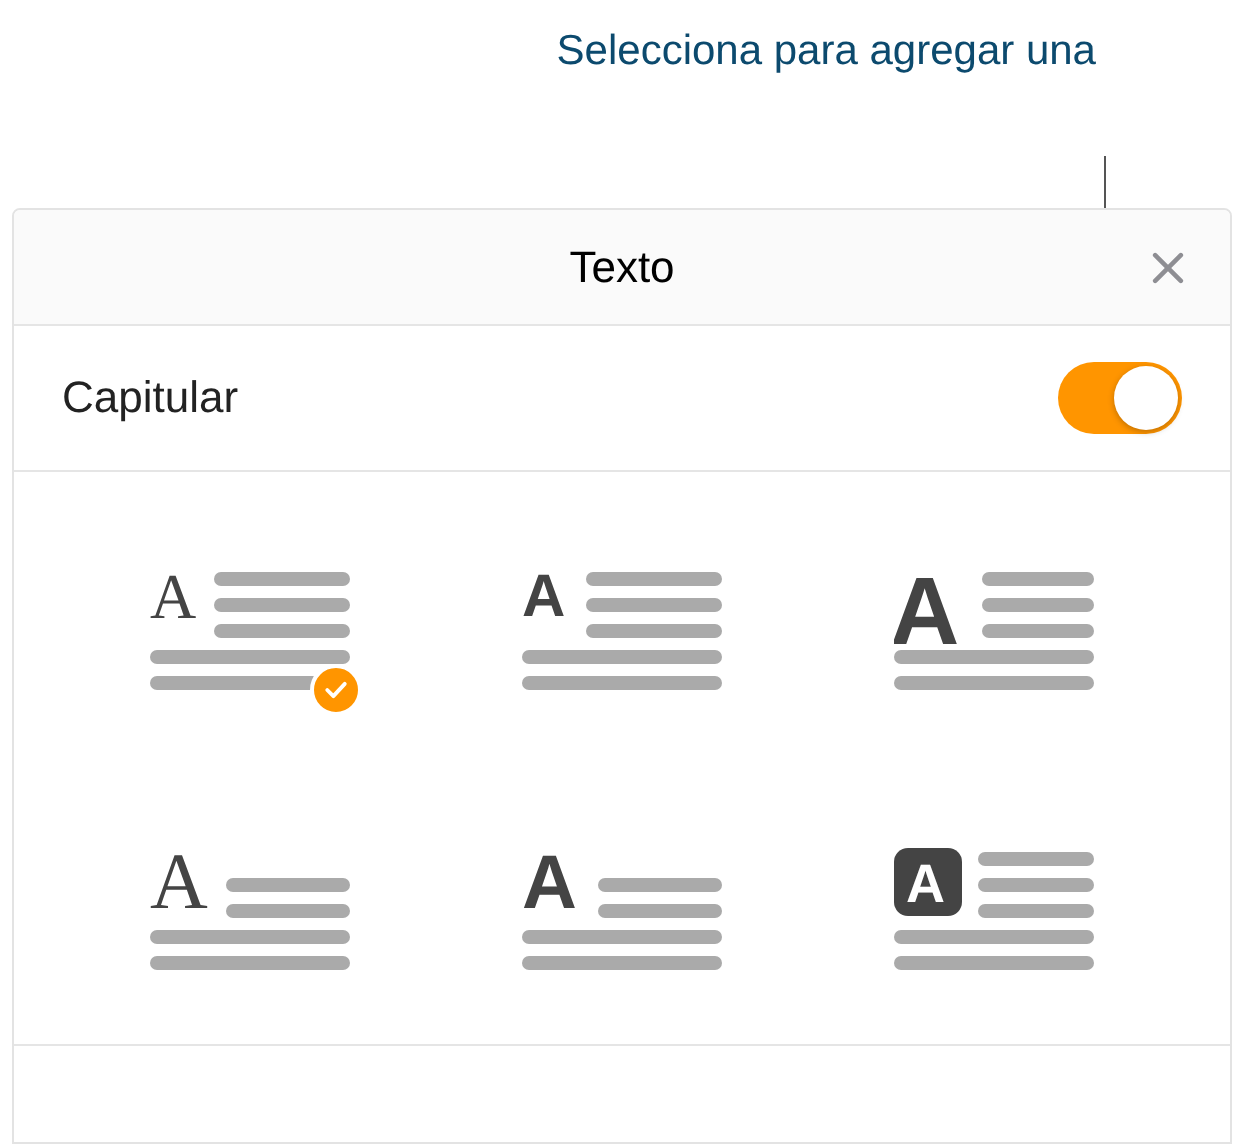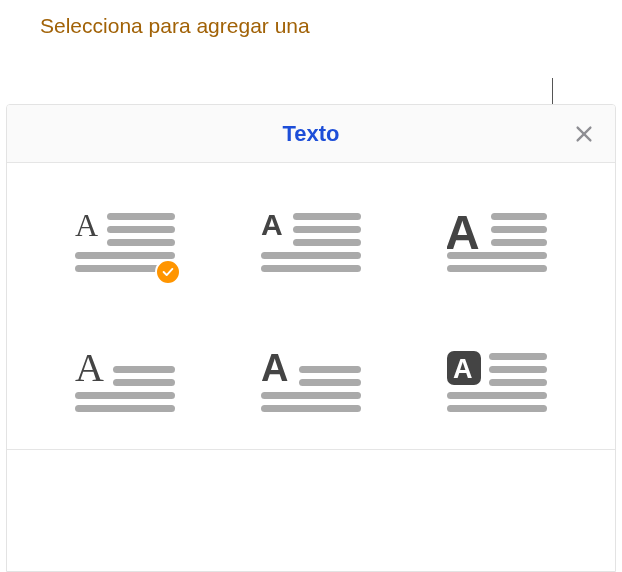--- a/index.html
+++ b/index.html
@@ -9,24 +9,24 @@
     }
     body {
       width: 622px;
       height: 572px;
       font-family: -apple-system, BlinkMacSystemFont, "Segoe UI", Helvetica, Arial, sans-serif;
       background: #fff;
       position: relative;
       overflow: hidden;
     }
     .callout {
-      text-align: left;
+      text-align: right;
       padding: 12px 74px 8px 40px;
       font-size: 21px;
-      color: #a16207;
+      color: #0c4a6e;
       line-height: 1.35;
     }
     .callout-line {
       position: absolute;
       width: 1px;
       height: 100px;
       background: #555;
       left: 552px;
       top: 78px;
     }
@@ -45,22 +45,22 @@
       height: 58px;
       border-bottom: 1px solid #e5e5e5;
       display: flex;
       align-items: center;
       justify-content: center;
       position: relative;
       background: #fafafa;
     }
     .panel-title {
       font-size: 22px;
-      font-weight: 700;
-      color: #1d4ed8;
+      font-weight: 400;
+      color: #000000;
     }
     .close-btn {
       position: absolute;
       right: 18px;
       top: 50%;
       transform: translateY(-50%);
       width: 26px;
       height: 26px;
       display: flex;
       align-items: center;
@@ -149,20 +149,26 @@
   <div class="panel-header">
     <div class="panel-title">Texto</div>
     <div class="close-btn">
       <svg viewBox="0 0 24 24">
         <line x1="5" y1="5" x2="19" y2="19" stroke="#8e8e93" stroke-width="2.5" stroke-linecap="round"></line>
         <line x1="19" y1="5" x2="5" y2="19" stroke="#8e8e93" stroke-width="2.5" stroke-linecap="round"></line>
       </svg>
     </div>
   </div>
 
+  <div class="row">
+    <div class="row-label">Capitular</div>
+    <div class="toggle">
+      <div class="toggle-knob"></div>
+    </div>
+  </div>
 
   <div class="options-grid">
 
     <div class="dropcap-option">
       <svg viewBox="0 0 100 70">
         <text x="0" y="27" font-size="32" font-family="Times New Roman, serif" fill="#444">A</text>
         <rect x="32" y="4" width="68" height="7" rx="3.5" fill="#aaa"></rect>
         <rect x="32" y="17" width="68" height="7" rx="3.5" fill="#aaa"></rect>
         <rect x="32" y="30" width="68" height="7" rx="3.5" fill="#aaa"></rect>
         <rect x="0" y="43" width="100" height="7" rx="3.5" fill="#aaa"></rect>

